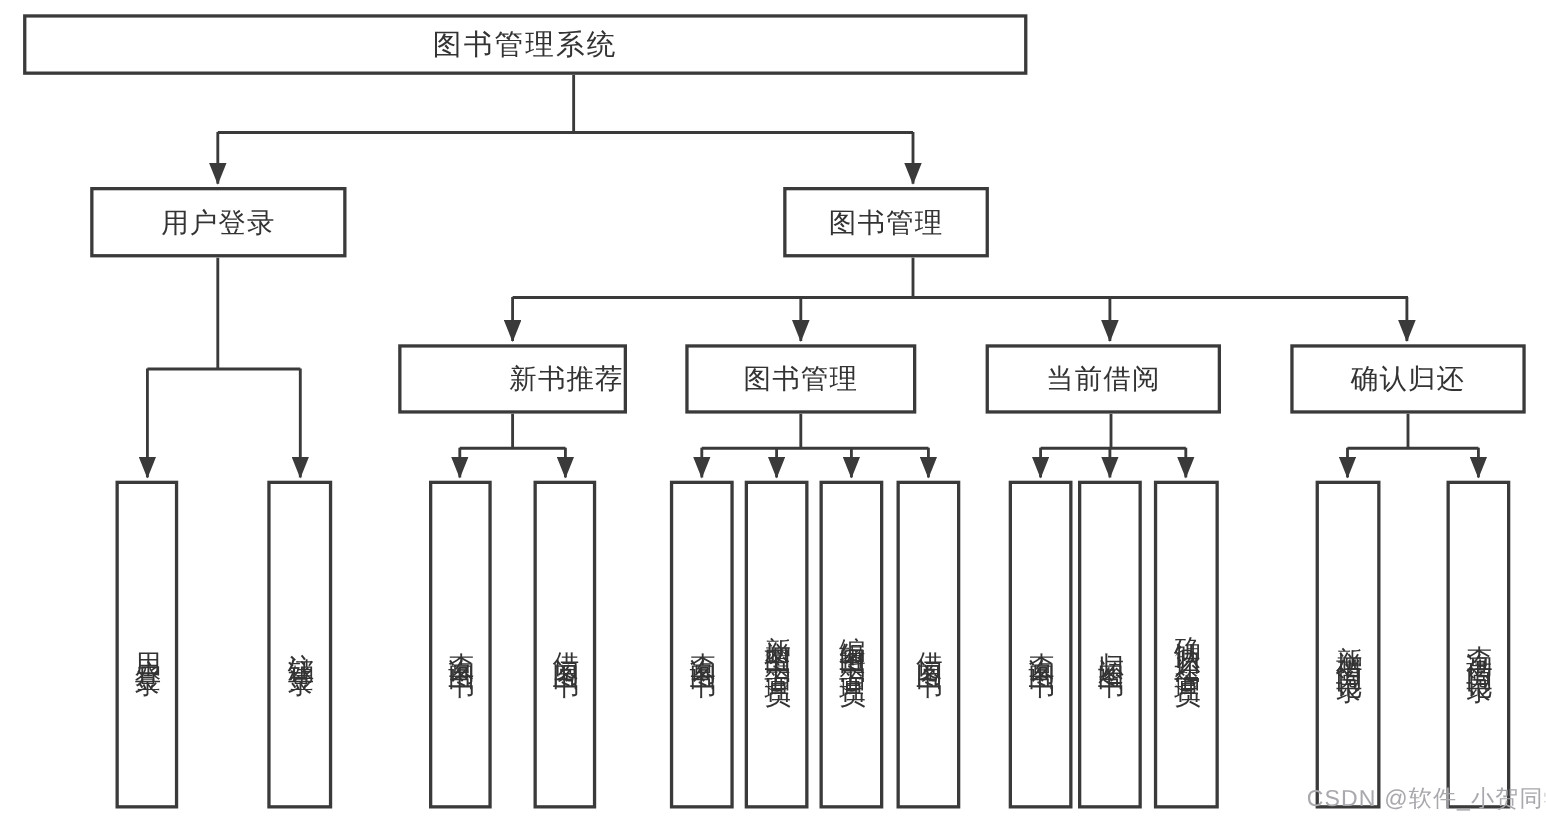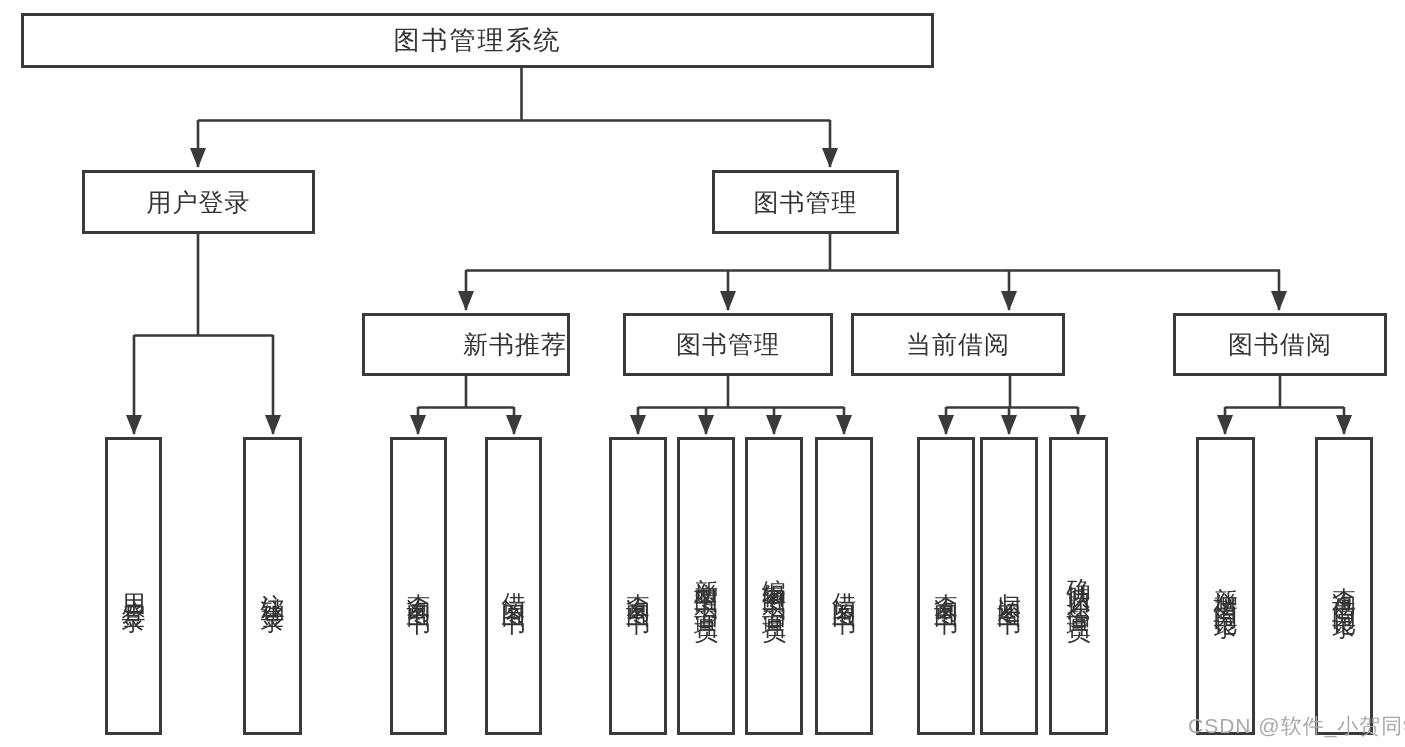--- a/index.html
+++ b/index.html
@@ -124,25 +124,25 @@
   <div class="node" style="left:712px; top:170px; width:187px; height:64px;">
     <span class="h-label">图书管理</span>
   </div>
 
   <div class="node" style="left:362px; top:313px; width:208px; height:63px;justify-content:flex-end;">
     <span class="h-label">新书推荐</span>
   </div>
   <div class="node" style="left:623px; top:313px; width:210px; height:63px;">
     <span class="h-label">图书管理</span>
   </div>
-  <div class="node" style="left:851px; top:313px; width:214px; height:63px;font-family:Liberation Mono, monospace;">
+  <div class="node" style="left:896px; top:313px; width:214px; height:63px;font-family:Liberation Mono, monospace;">
     <span class="h-label">当前借阅</span>
   </div>
   <div class="node" style="left:1173px; top:313px; width:214px; height:63px;">
-    <span class="h-label">图书借阅</span>
+    <span class="h-label">确认归还</span>
   </div>
 
   <div class="node v-node" style="left:105px; top:437px; width:57px; height:298px;">
     <span>用户登录</span>
   </div>
   <div class="node v-node" style="left:243px; top:437px; width:59px; height:298px;">
     <span>注销登录</span>
   </div>
 
   <div class="node v-node" style="left:390px; top:437px; width:57px; height:298px;">

